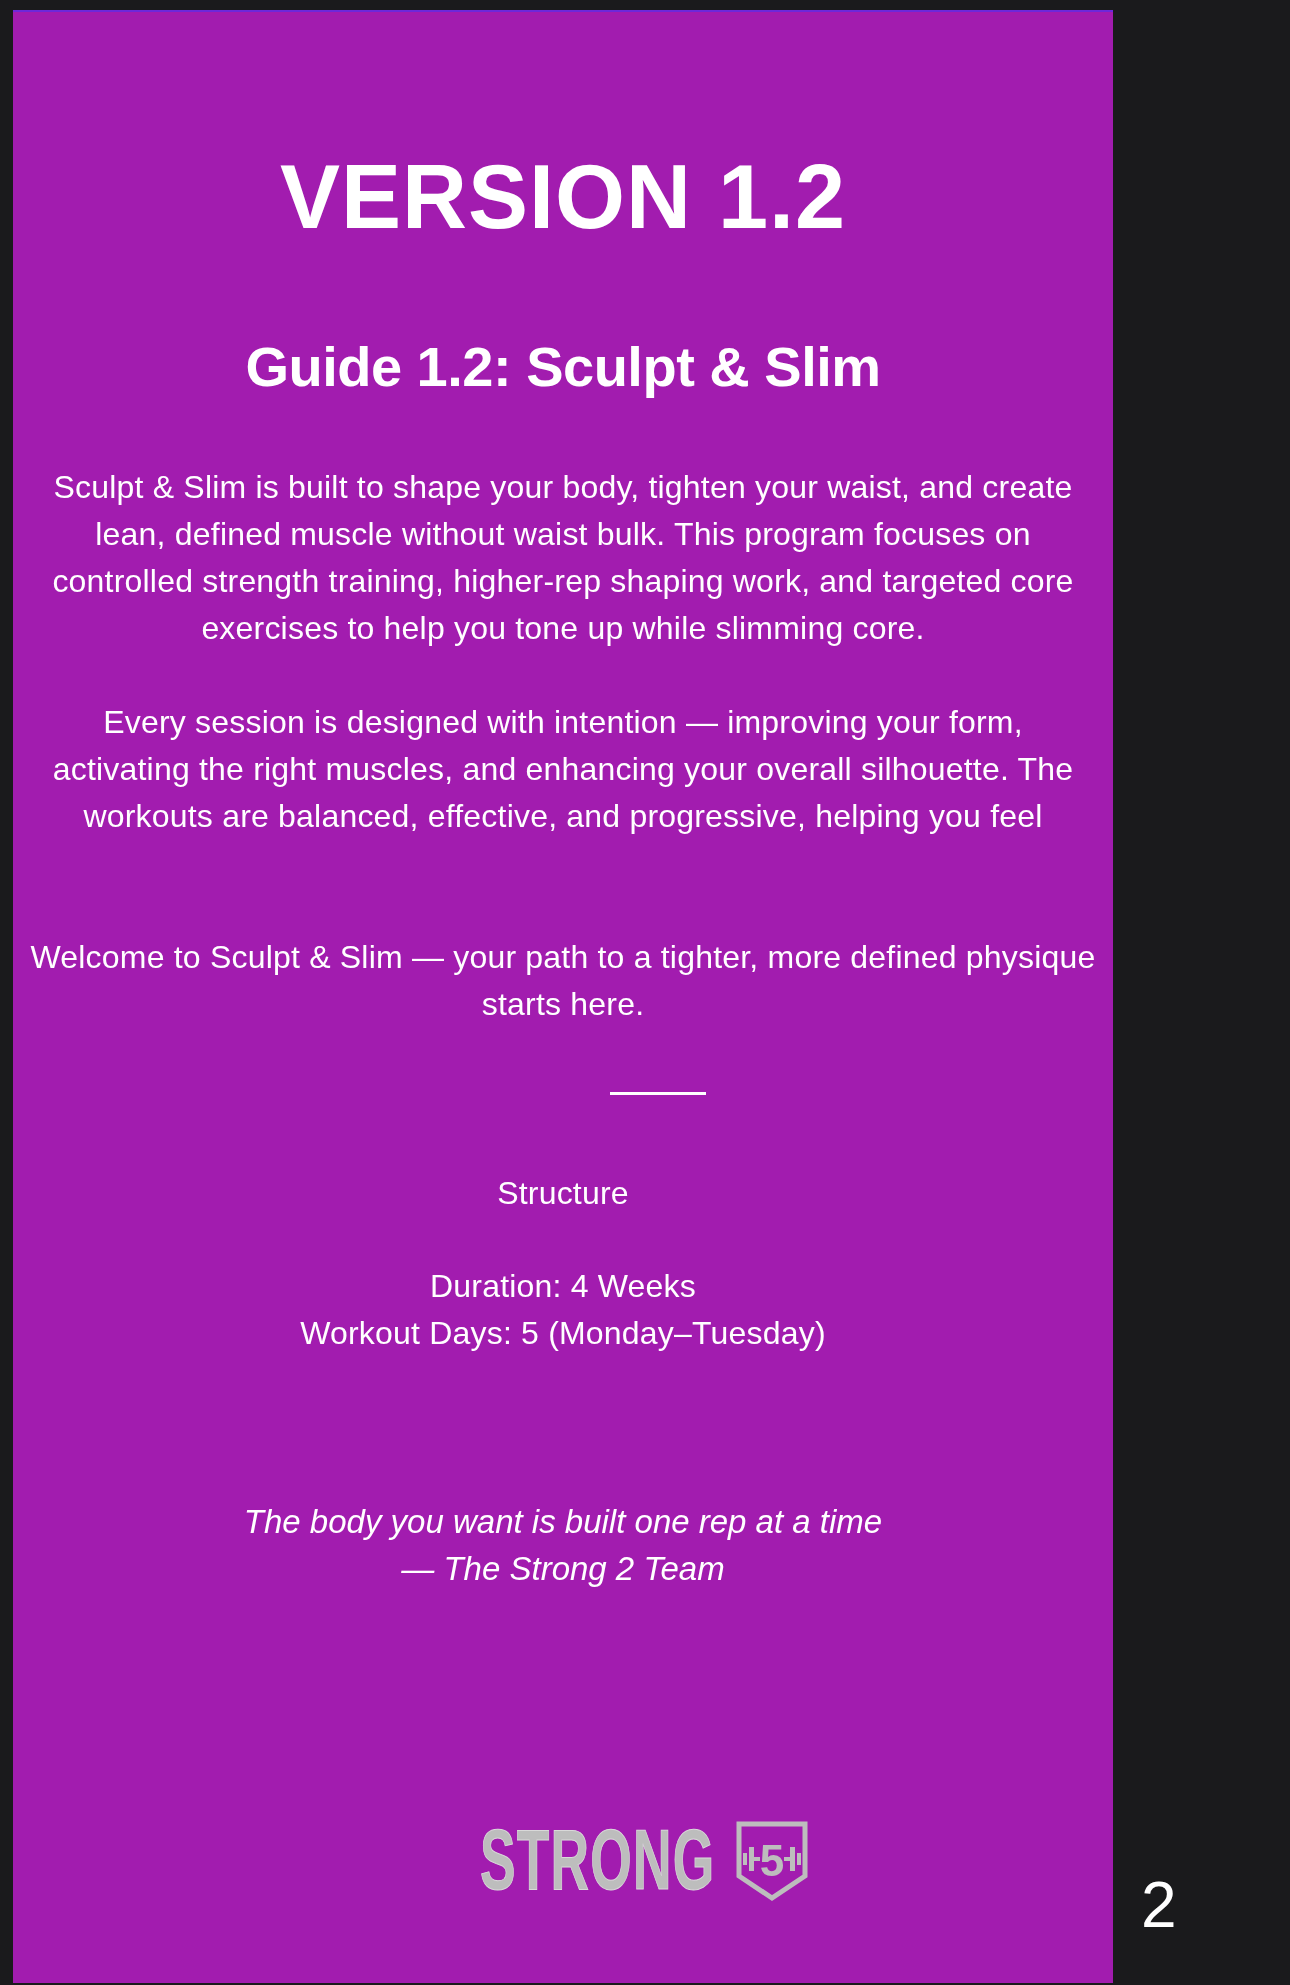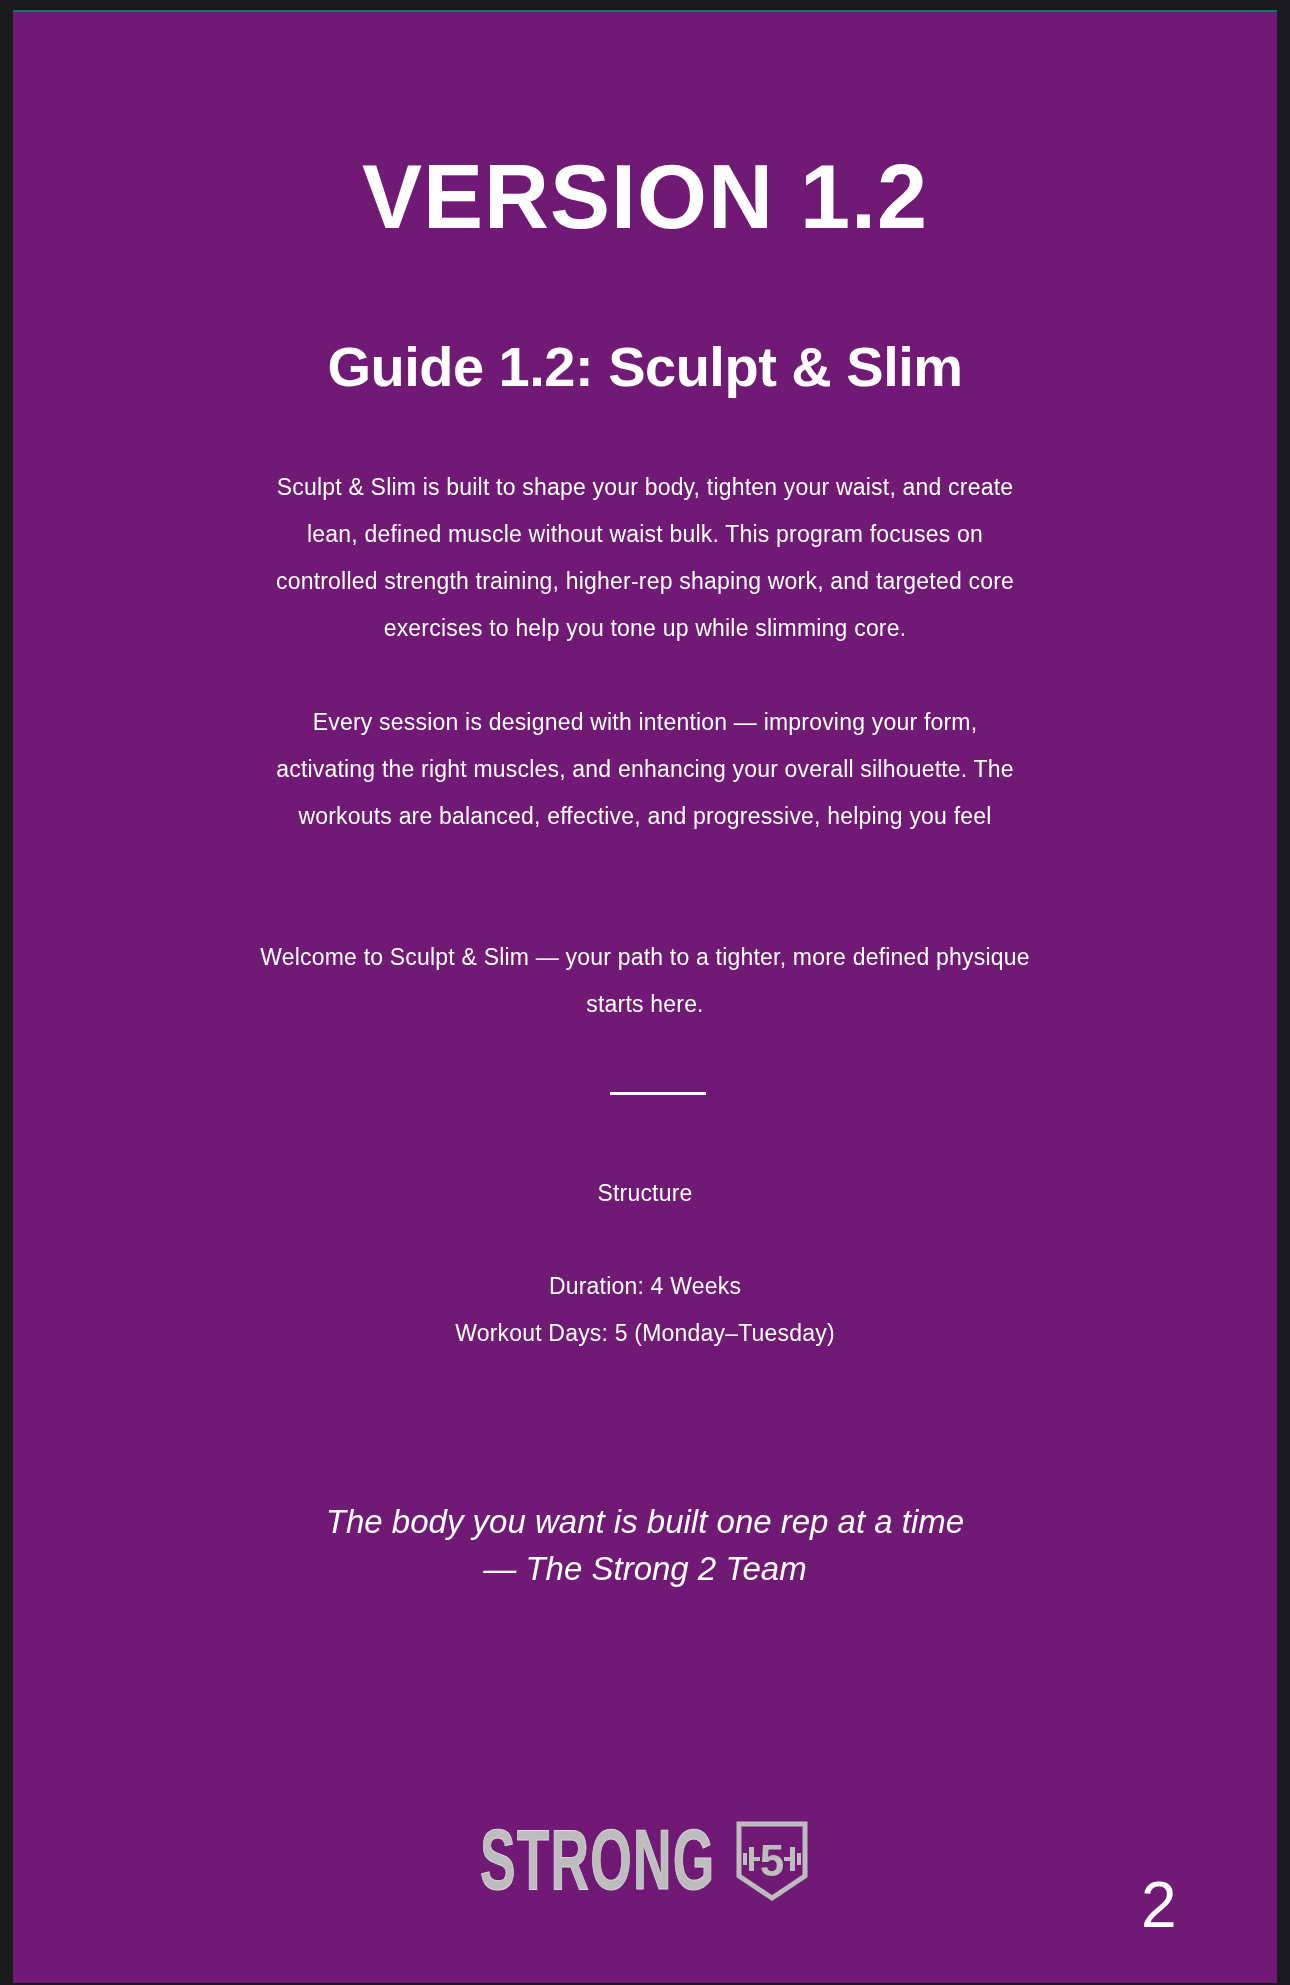--- a/index.html
+++ b/index.html
@@ -4,40 +4,40 @@
   <style>
     html, body { margin: 0; padding: 0; }
     body {
       width: 1290px; height: 1985px;
       background: #1a1a1c;
       position: relative; overflow: hidden;
       font-family: "Liberation Sans", "DejaVu Sans", sans-serif;
     }
     .page {
       position: absolute; left: 13px; top: 10px;
-      width: 1264px; height: 1973px;
-      background: #701a75;
-      border-top: 2px solid #0f766e;
+      width: 1100px; height: 1973px;
+      background: #a21caf;
+      border-top: 2px solid #6d28d9;
       box-sizing: border-box;
       color: #ffffff;
     }
     .line {
       position: absolute; left: 0; right: 0;
       text-align: center; white-space: nowrap;
     }
     .title {
       top: 130px; font-size: 90px; font-weight: bold; letter-spacing: 1px;
       line-height: 110px;
     }
     .subtitle {
       top: 320px; font-size: 56px; font-weight: bold; line-height: 70px;
       letter-spacing: -0.5px;
     }
     .body-line {
-      font-size: 23px; line-height: 47px; letter-spacing: 0.2px;
+      font-size: 32px; line-height: 47px; letter-spacing: 0.2px;
     }
     .quote-line {
       font-size: 33px; line-height: 47px; font-style: italic;
     }
     .divider {
       position: absolute; left: 597px; top: 1080px;
       width: 96px; height: 3px; background: #ffffff;
     }
     .logo {
       position: absolute; left: 467px; top: 1806px;

